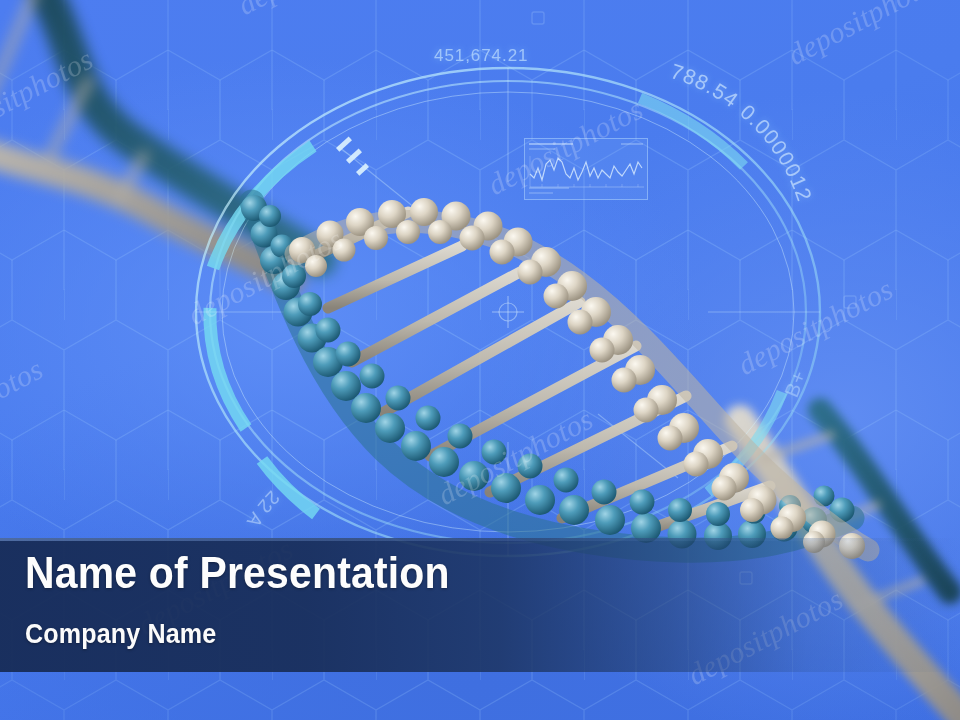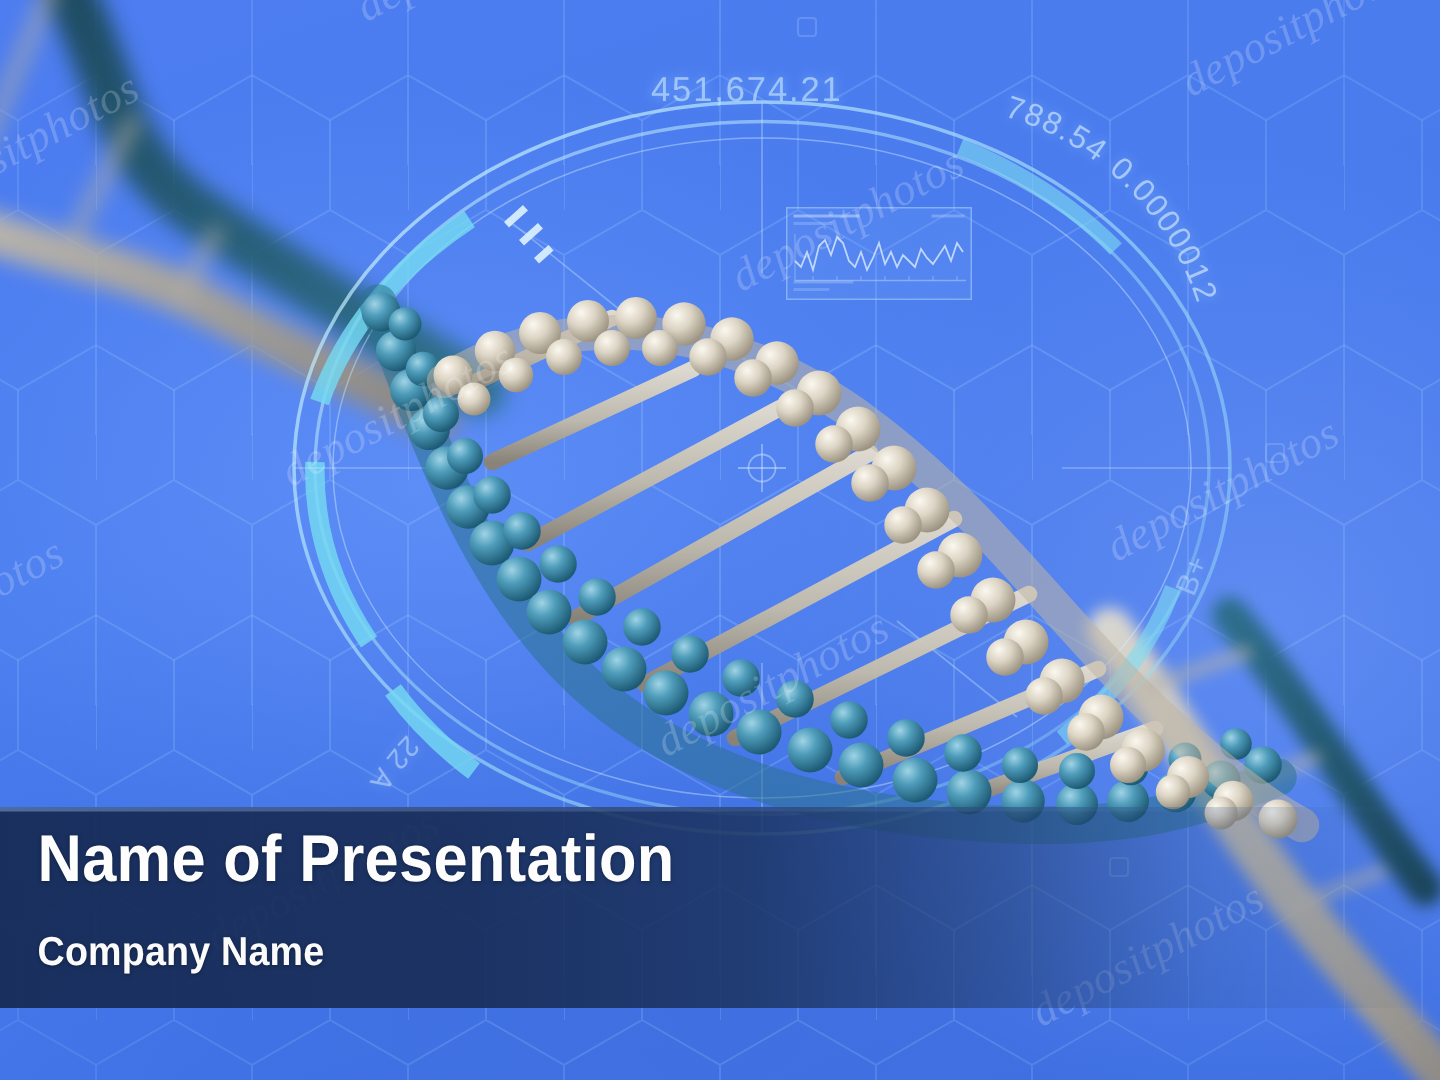--- a/index.html
+++ b/index.html
@@ -30,21 +30,21 @@
   
   .hud{position:absolute;left:188px;top:62px;width:640px;height:500px;pointer-events:none;}
   .hud svg{display:block;overflow:visible;}
 
   
   .hudtext{
     position:absolute;color:#bfe0ff;font-family:"Liberation Sans","DejaVu Sans",sans-serif;
     letter-spacing:.055em;pointer-events:none;white-space:nowrap;
     text-shadow:0 0 7px rgba(150,205,255,.75);opacity:.88;font-weight:400;
   }
-  #topnum{left:434px;top:46px;font-size:23px;opacity:.72;}
+  #topnum{left:434px;top:46px;font-size:17px;opacity:.72;}
   #curvenum{left:656px;top:70px;width:200px;height:220px;}
   #curvenum svg{display:block;overflow:visible;}
   #curvenum text{fill:#cfe8ff;font-size:21px;opacity:.8;letter-spacing:.05em;
     font-family:"Liberation Sans","DejaVu Sans",sans-serif;}
   #botnum{left:208px;top:442px;width:170px;height:170px;}
   #botnum svg{display:block;overflow:visible;}
   #botnum text{fill:#cfe8ff;font-size:19px;opacity:.62;letter-spacing:.05em;
     font-family:"Liberation Sans","DejaVu Sans",sans-serif;}
   #bloodtype{left:780px;top:392px;font-size:20px;opacity:.5;
     transform:rotate(-68deg);transform-origin:left top;}

